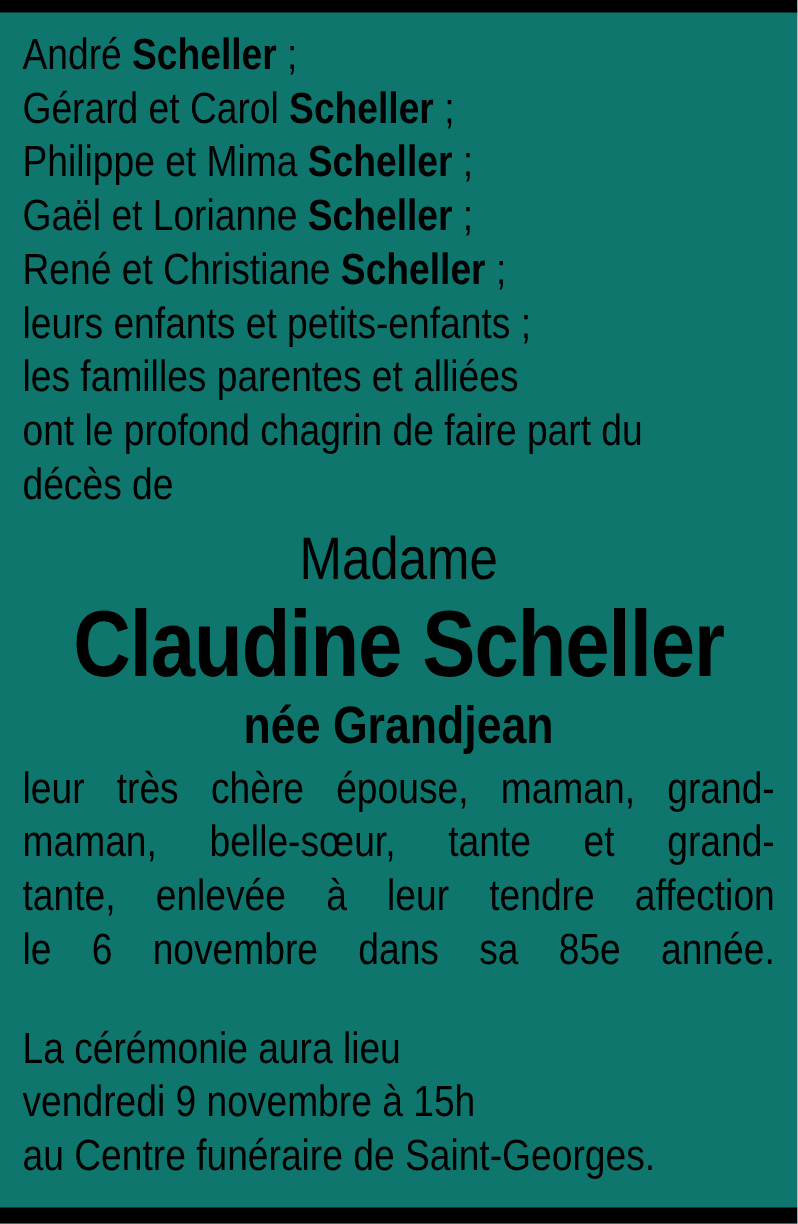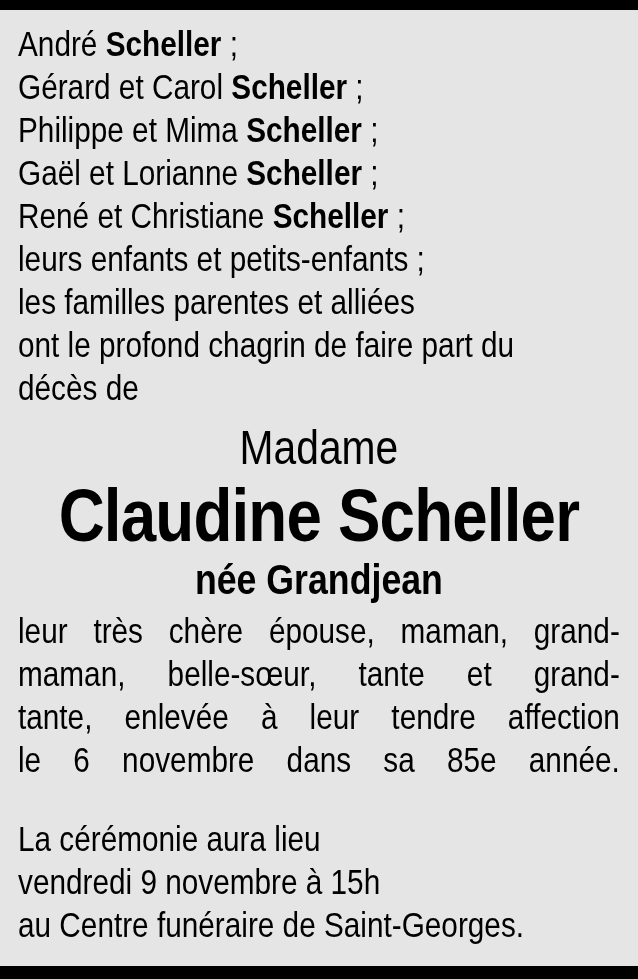--- a/index.html
+++ b/index.html
@@ -8,21 +8,21 @@
     width: 638px;
     height: 979px;
     overflow: hidden;
     background: #ffffff;
     font-family: "Liberation Sans", sans-serif;
   }
   .page {
     position: relative;
     width: 638px;
     height: 979px;
-    background: #e5e5e5;
+    background: #0f766e;
     overflow: hidden;
     color: #000000;
   }
   .rule {
     position: absolute;
     left: 0;
     width: 100%;
     background: #000000;
   }
   .rule.top { top: 0; height: 10px; }

